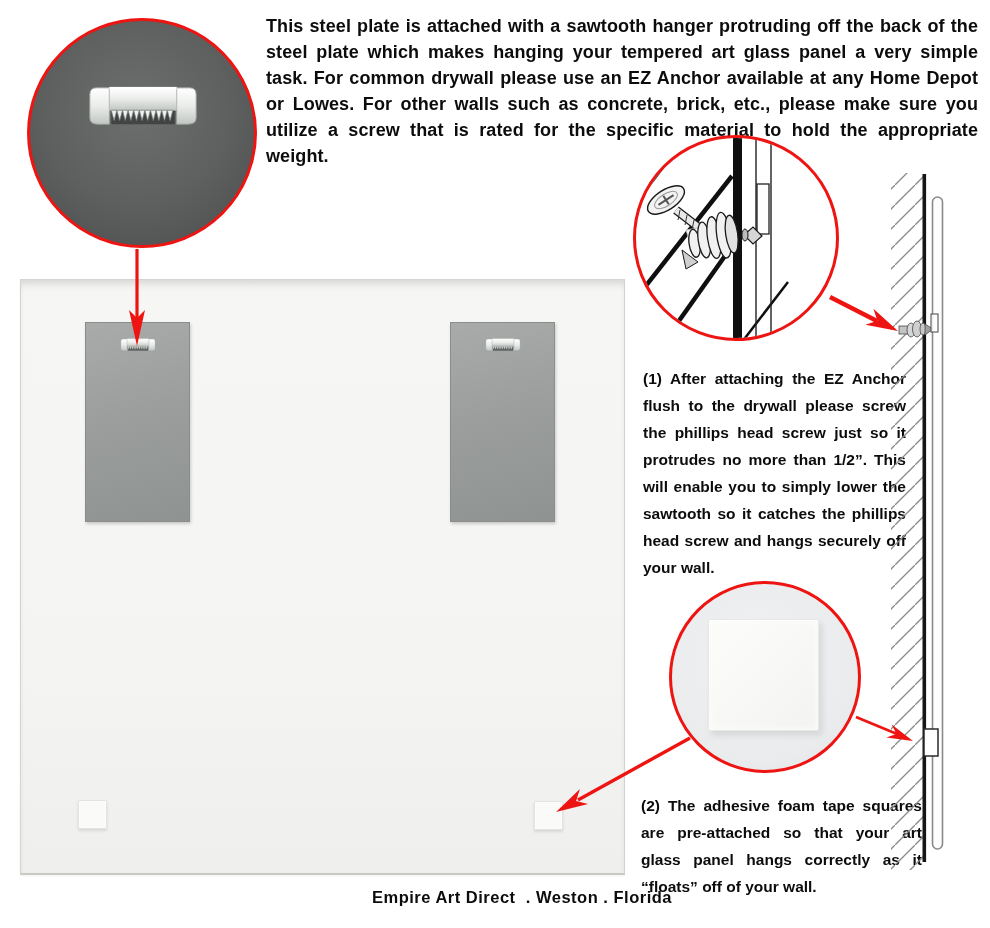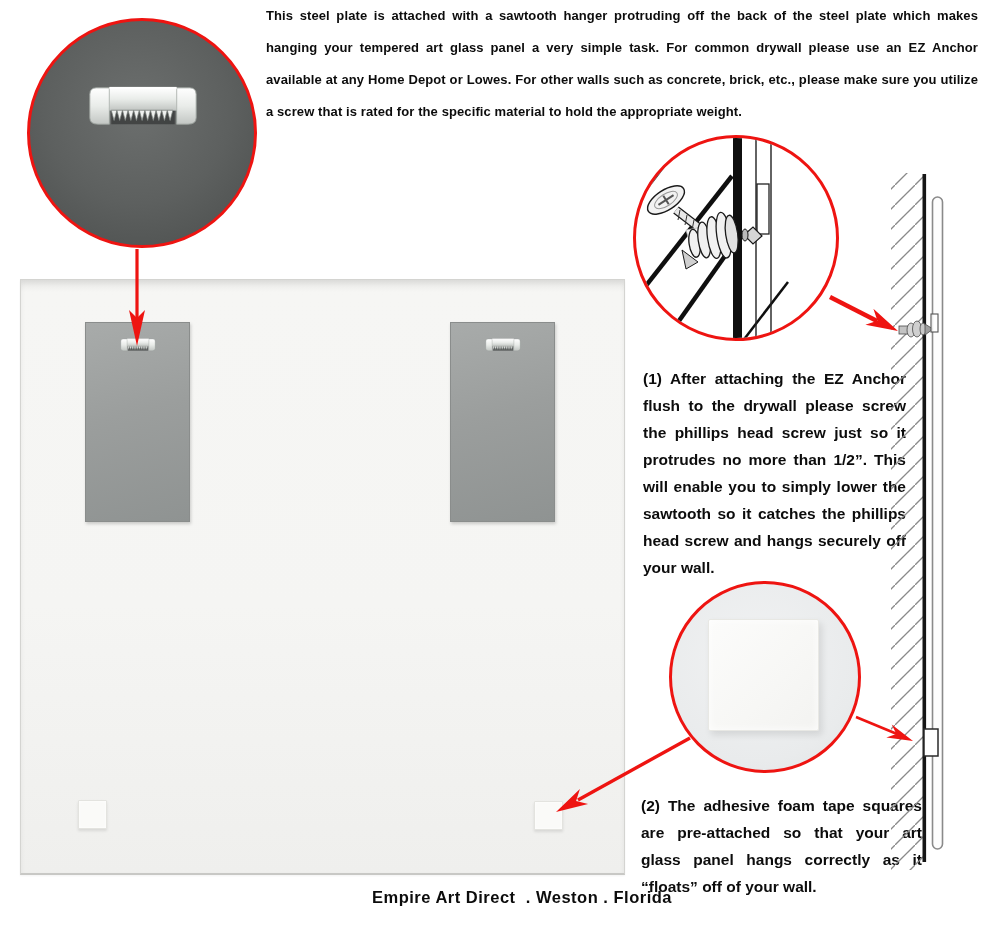--- a/index.html
+++ b/index.html
@@ -2,21 +2,21 @@
 <html style="--accent-red: #ee1411; --plate-gray: #9b9e9d; --panel-face: #f5f5f3; --closeup-dark-bg: #5d605f; --foam-circle-bg: #eceeef; --diagram-line: #111111;"><head>
 <meta charset="utf-8">
 <style>
   html,body { margin:0; padding:0; }
   body {
     width:990px; height:928px; position:relative; overflow:hidden;
     background:#ffffff;
     font-family:"Liberation Sans", sans-serif;
   }
   .txt { position:absolute; color:#0c0c0c; font-weight:bold; text-align:justify; }
-  #intro-text  { left:266px; top:0;  width:712px; font-size:13px; line-height:32px; letter-spacing:0.1px; }
+  #intro-text  { left:266px; top:13px;  width:712px; font-size:18px; line-height:26px; letter-spacing:0.1px; }
   #step1-text  { left:643px; top:365px; width:263px; font-size:15.5px; line-height:27px; }
   #step2-text  { left:641px; top:792px; width:281px; font-size:15.5px; line-height:27px; }
   #footer-text { left:372px; top:888px; font-size:16.5px; letter-spacing:0.5px; white-space:pre; text-align:right; }
 
   .circle {
     position:absolute; border-radius:50%; box-sizing:border-box; overflow:hidden;
     border:3px solid var(--accent-red, #ee1411); z-index:20;
   }
   #closeup-circle { left:27px;  top:18px;  width:230px; height:230px;
     background: radial-gradient(circle at 48% 40%, #6c6f6e 0%, #5d605f 52%, #515453 82%, #474a49 100%); }

